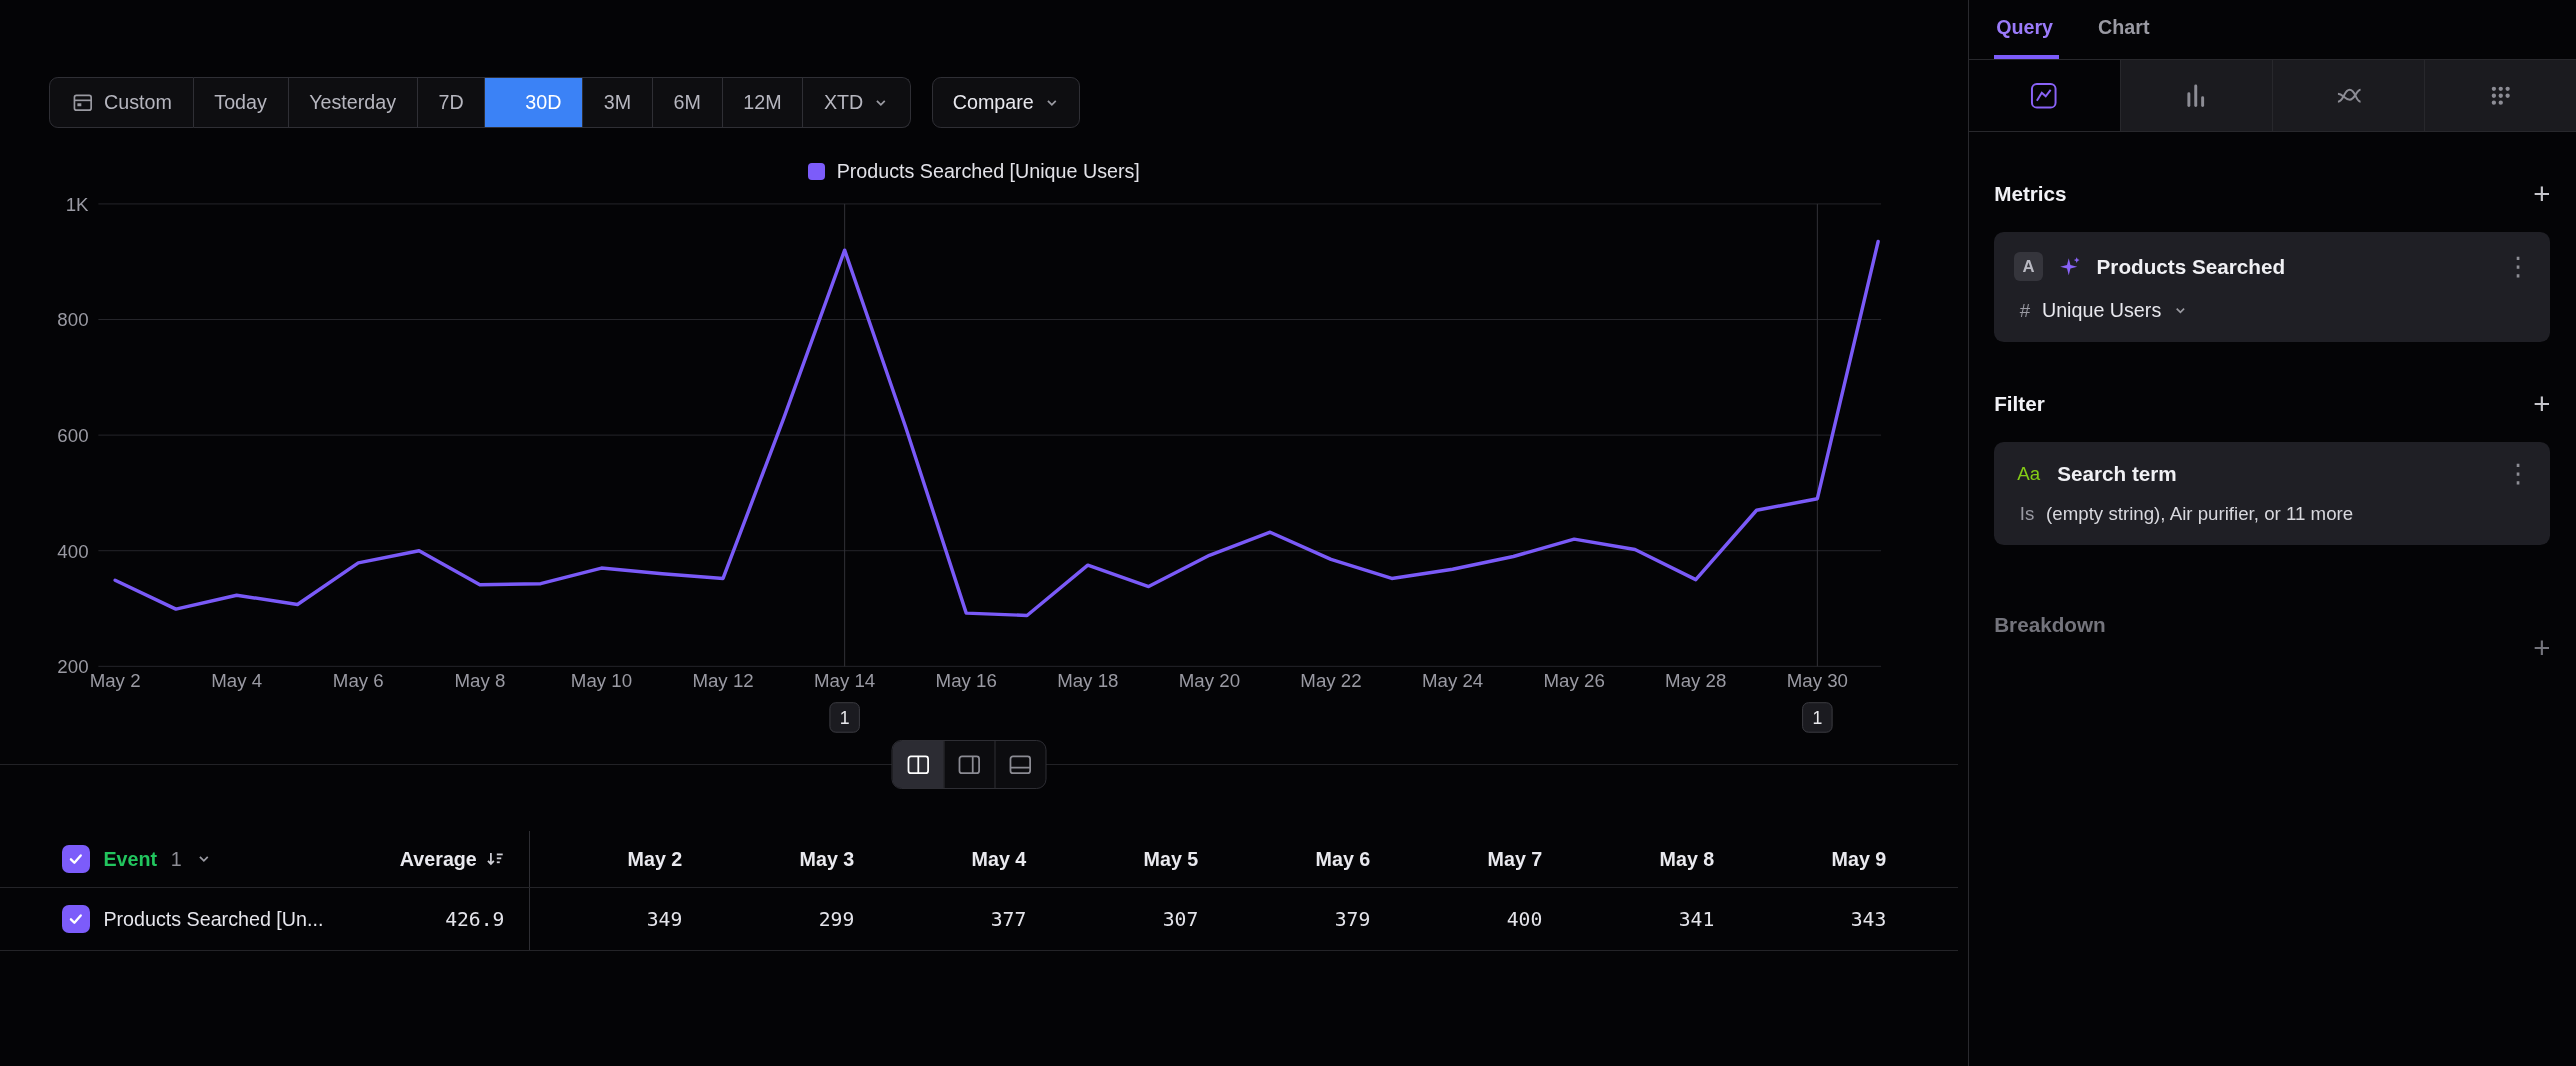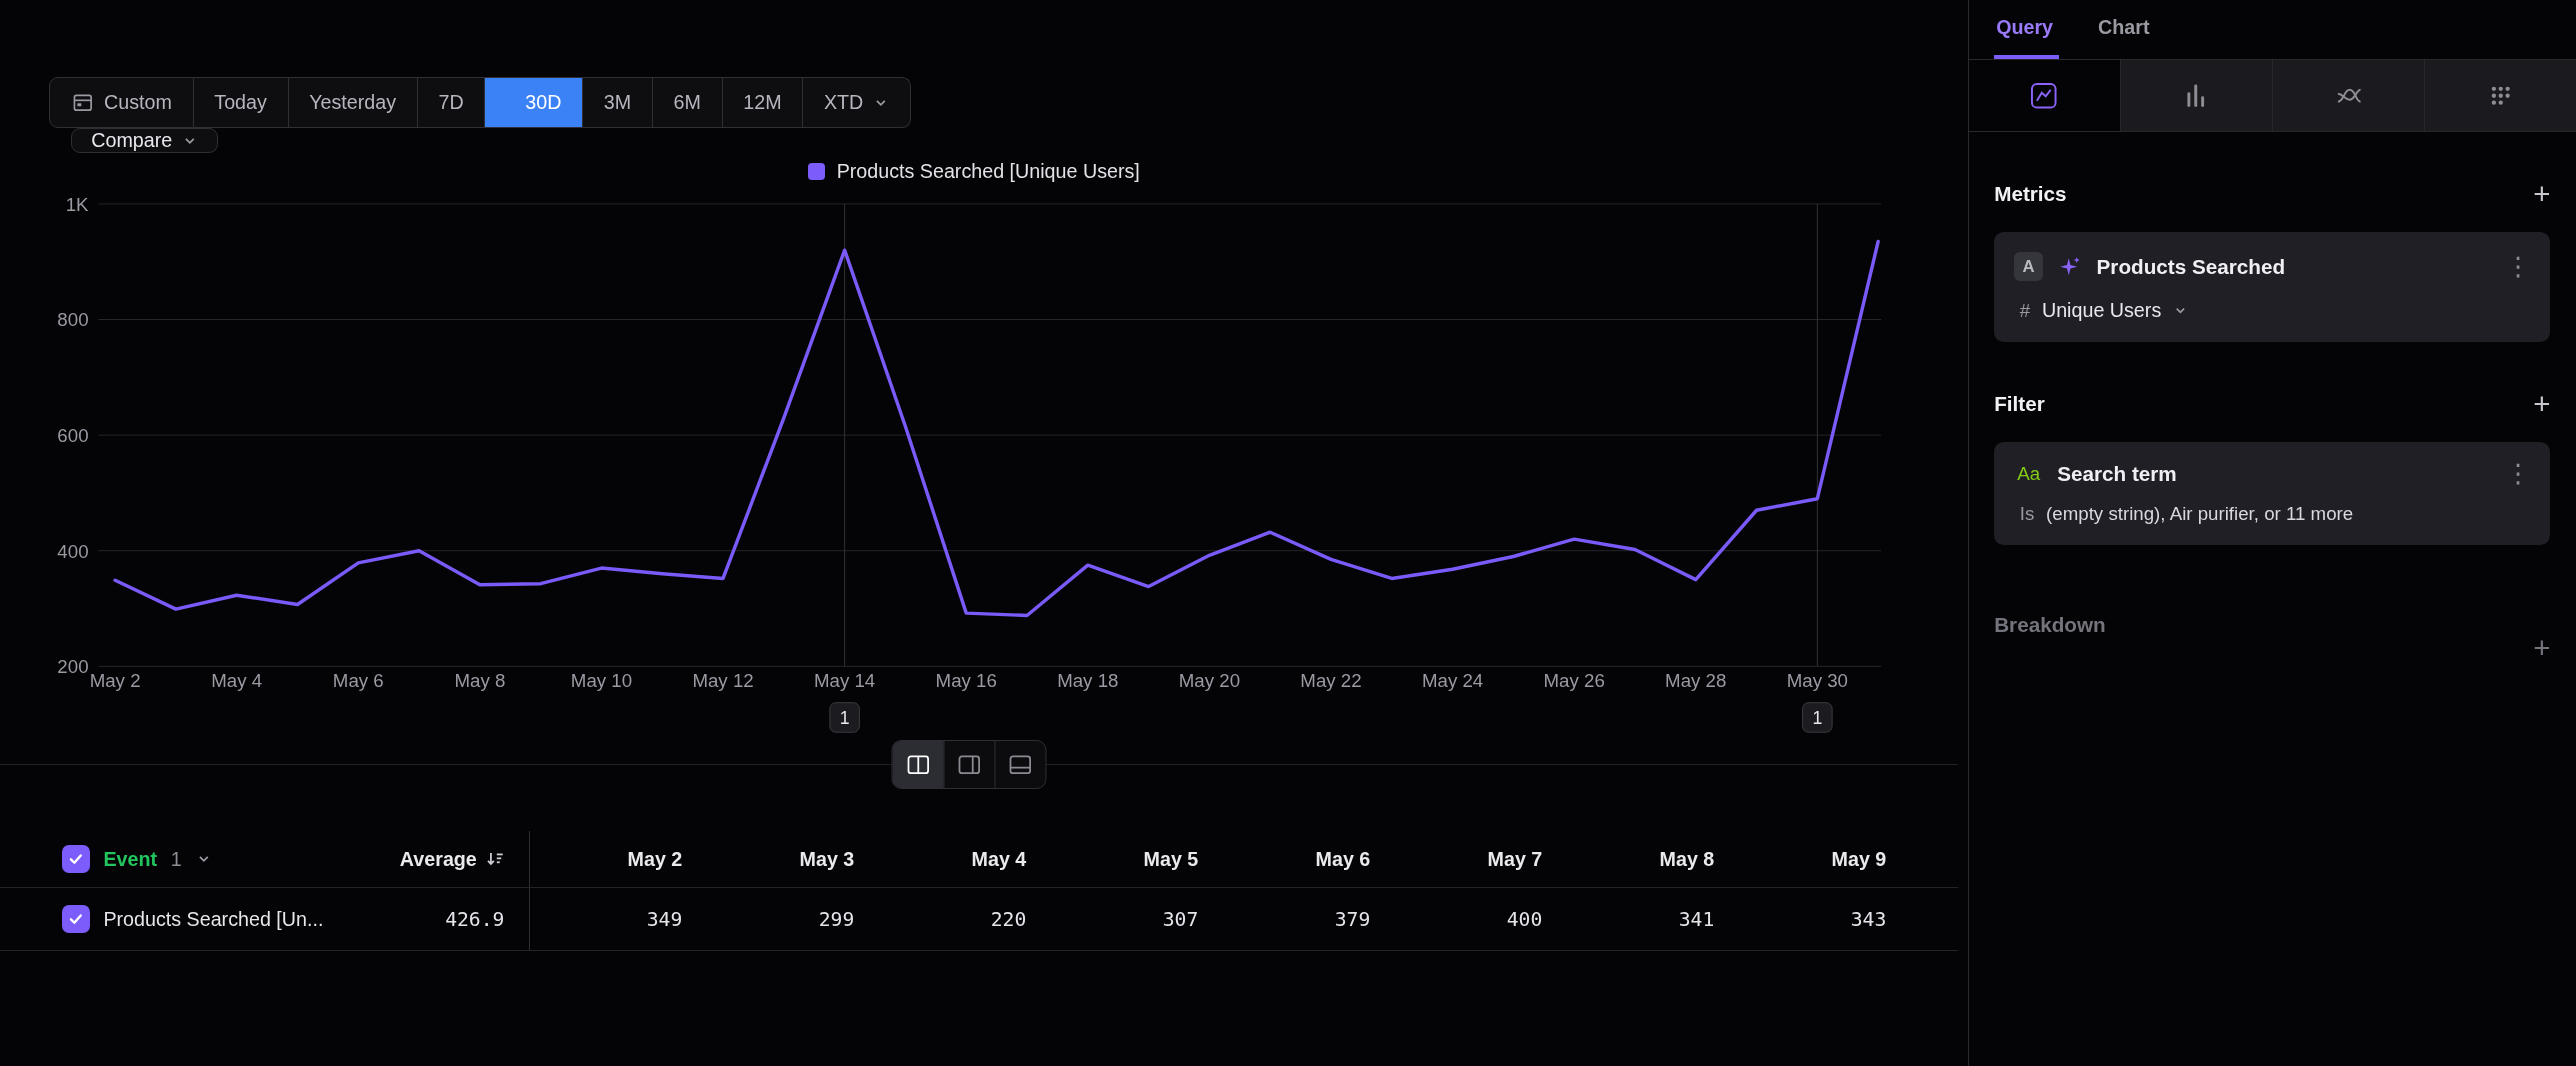--- a/index.html
+++ b/index.html
@@ -6,21 +6,21 @@
   html,body { background:#040406; }
   body {
     width: 2576px; height: 1067px; overflow: hidden;
     font-family: "Liberation Sans", sans-serif; color:#ececf1;
   }
   .app { display:flex; width:2576px; height:1067px; }
   .main { position:relative; width:1958px; height:100%; }
   .sidebar { position:relative; width:618px; height:100%; border-left:1px solid #2a2a2e;margin-left:40px; }
 
   
-  .toolbar { position:absolute; top:77px; left:49px; right:59px; height:51px; display:flex; align-items:flex-start;flex-direction:column; }
+  .toolbar { position:absolute; top:77px; left:49px; right:59px; height:51px; display:flex; align-items:flex-end; }
   .range-group { display:flex; height:51px; }
   .range-btn {
     display:flex; align-items:center; gap:9.8px; padding:0 20.7px; height:51px;
     background:#0e0e11; border:1px solid #2f2f35; border-left-width:0;
     color:#b6b6bf; font-size:19.7px; font-family:inherit; cursor:default;
   }
   .range-btn:first-child { border-left-width:1px; border-radius:8.9px 0 0 8.9px; }
   .range-btn:last-child { border-radius:0 8.9px 8.9px 0; }
   .range-btn.selected { background:#3b82f6; color:#fff;padding-left:40px; }
   .btn {
@@ -248,21 +248,21 @@
               </svg>
           </span>
           <span class="row-name">Products Searched [Un...</span>
         </div>
         <div class="col-avg">
           <span class="mono">426.9</span>
         </div>
         <div class="col-days" id="dayValues">
             <div class="day-cell">349</div>
             <div class="day-cell">299</div>
-            <div class="day-cell">220</div>
+            <div class="day-cell">377</div>
             <div class="day-cell">307</div>
             <div class="day-cell">379</div>
             <div class="day-cell">400</div>
             <div class="day-cell">341</div>
             <div class="day-cell">343</div>
           </div>
       </div>
     </div>
   </div>
 

